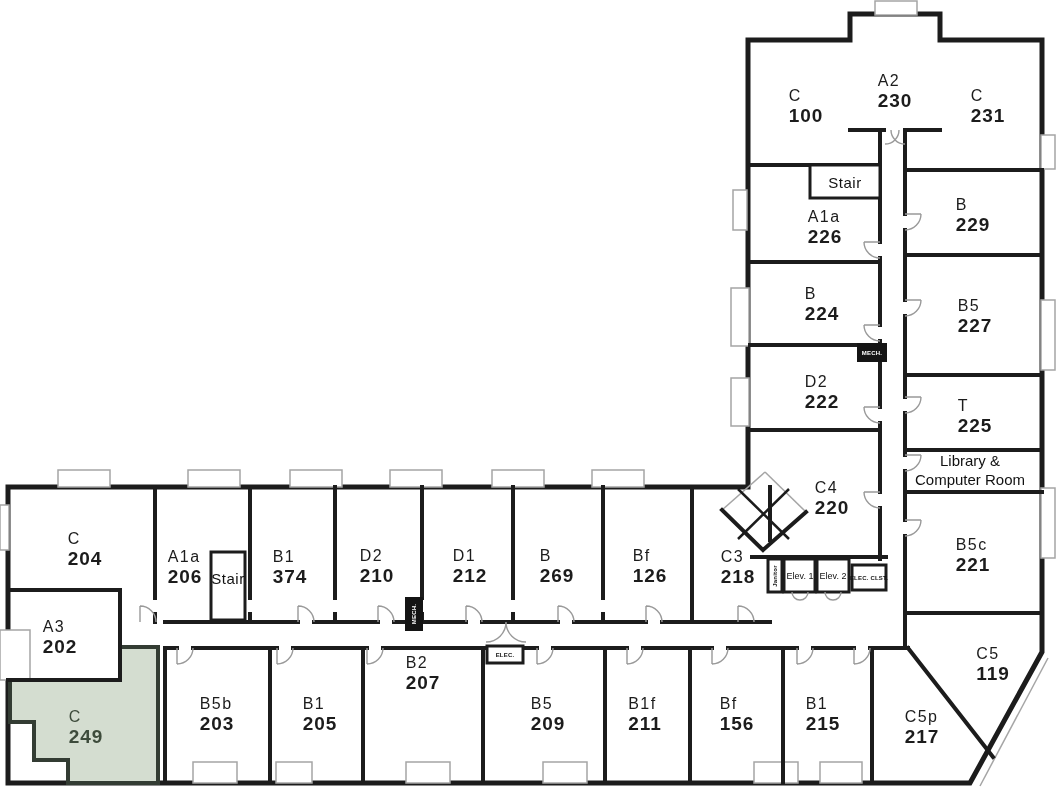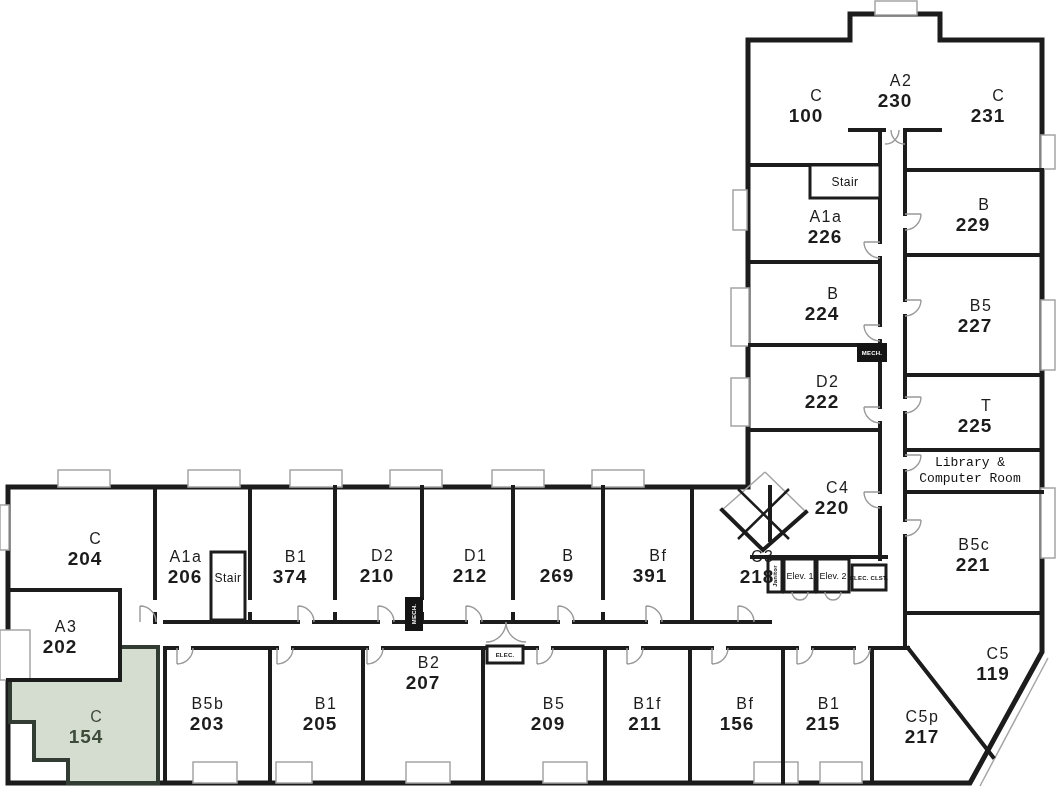--- a/index.html
+++ b/index.html
@@ -1,31 +1,31 @@
 <!DOCTYPE html>
 <html><head>
 <meta charset="utf-8">
 <style>
   html,body{margin:0;padding:0;background:#ffffff;}
   #stage{position:relative;width:1060px;height:791px;background:#fff;overflow:hidden;
          font-family:"Liberation Sans", sans-serif;}
   #plan-svg{position:absolute;left:0;top:0;}
-  .room-label{position:absolute;transform:translate(-50%,-50%);text-align:right;
+  .room-label{position:absolute;transform:translate(-50%,-50%);text-align:left;
               color:#1c1c1c;line-height:1.12;white-space:nowrap;cursor:pointer;}
   .room-label .rtype{display:block;font-size:16px;font-weight:500;letter-spacing:1.5px;}
   .room-label .rnum{display:block;font-size:19px;font-weight:700;letter-spacing:1px;}
   .room-label.hl{color:#3d4b3b;}
   .svc{position:absolute;transform:translate(-50%,-50%);text-align:center;color:#111;
        white-space:nowrap;}
-  .svc.stair{font-size:12px;font-weight:500;letter-spacing:.5px;}
+  .svc.stair{font-size:15px;font-weight:500;letter-spacing:.5px;}
   .svc.elev{font-size:9px;font-weight:400;}
   .svc.tiny{font-size:6px;font-weight:700;letter-spacing:.2px;}
   .svc.tiny-w{font-size:6px;font-weight:700;color:#fff;letter-spacing:.2px;}
   .svc.vert{transform:translate(-50%,-50%) rotate(-90deg);}
-  .svc.lib{font-size:13px;font-weight:500;line-height:1.25;font-family:Liberation Mono, monospace;}
+  .svc.lib{font-size:15px;font-weight:500;line-height:1.25;}
 </style>
 </head>
 <body>
 
 <div id="stage">
 
   <svg id="plan-svg" width="1060" height="791" viewBox="0 0 1060 791">
 
     <path d="M8,487 L748,487 L748,40 L850,40 L850,14 L940,14 L940,40 L1042,40 L1042,652 L970,783 L8,783 Z" fill="#ffffff" stroke="#1c1c1c" stroke-width="5"></path>
 
@@ -201,35 +201,35 @@
   <div class="room-label" style="left:470px;top:567px">
       <span class="rtype">D1</span>
       <span class="rnum">212</span>
     </div>
   <div class="room-label" style="left:557px;top:567px">
       <span class="rtype">B</span>
       <span class="rnum">269</span>
     </div>
   <div class="room-label" style="left:650px;top:567px">
       <span class="rtype">Bf</span>
-      <span class="rnum">391</span>
-    </div>
-  <div class="room-label" style="left:757px;top:568px">
+      <span class="rnum">126</span>
+    </div>
+  <div class="room-label" style="left:738px;top:568px">
       <span class="rtype">C3</span>
       <span class="rnum">218</span>
     </div>
   <div class="room-label" style="left:60px;top:638px">
       <span class="rtype">A3</span>
       <span class="rnum">202</span>
     </div>
   <div class="room-label hl" style="left:86px;top:728px">
       <span class="rtype">C</span>
-      <span class="rnum">154</span>
-    </div>
-  <div class="room-label" style="left:207px;top:715px">
+      <span class="rnum">249</span>
+    </div>
+  <div class="room-label" style="left:217px;top:715px">
       <span class="rtype">B5b</span>
       <span class="rnum">203</span>
     </div>
   <div class="room-label" style="left:320px;top:715px">
       <span class="rtype">B1</span>
       <span class="rnum">205</span>
     </div>
   <div class="room-label" style="left:423px;top:674px">
       <span class="rtype">B2</span>
       <span class="rnum">207</span>

